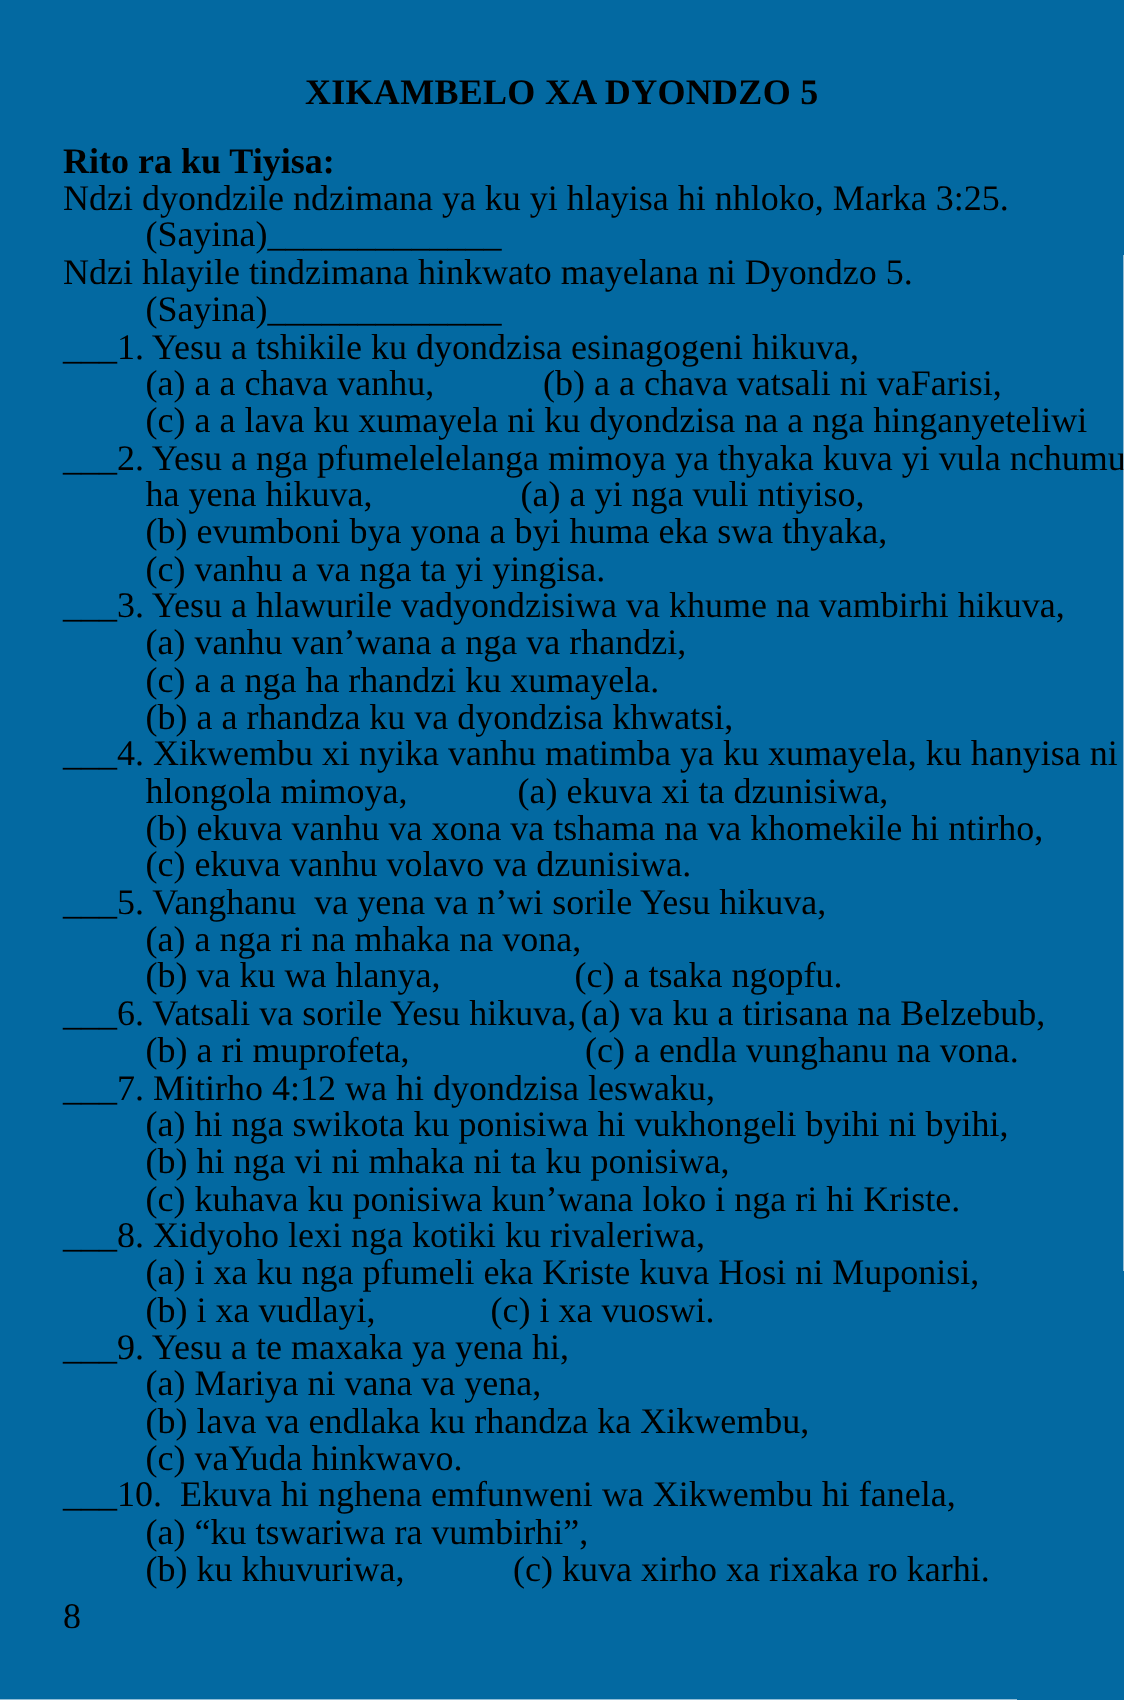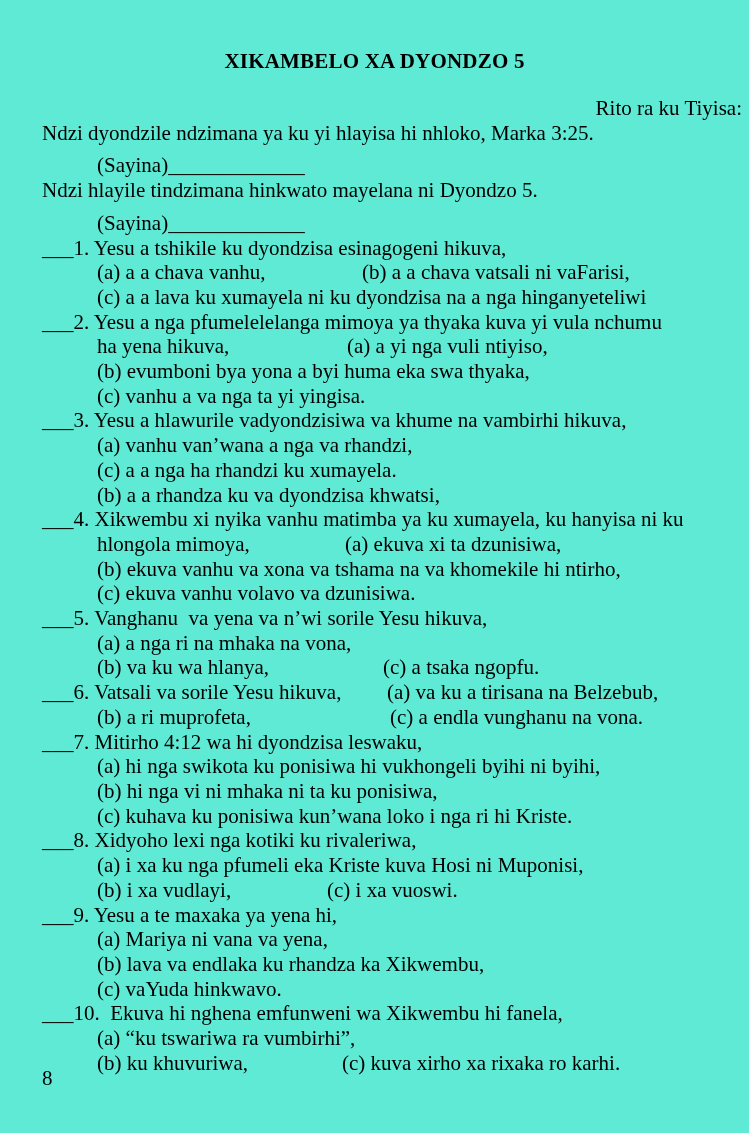--- a/index.html
+++ b/index.html
@@ -1,23 +1,23 @@
 <!DOCTYPE html>
 <html><head>
 <meta charset="utf-8">
 <style>
   html, body { margin: 0; padding: 0; background: #ffffff; }
   .page {
     position: relative;
     width: 749px;
     height: 1133px;
-    background: #5eead4;
+    background: #0369a1;
     color: #000000;
     font-family: "Liberation Serif", "DejaVu Serif", serif;
-    font-size: 21px;
+    font-size: 24px;
     overflow: hidden;
   }
   .title {
     position: absolute;
     top: 49px;
     left: 0;
     right: 0;
     text-align: center;
     font-weight: bold;
     letter-spacing: 0.2px;
@@ -27,22 +27,22 @@
     top: 96px;
     left: 42px;
     width: 700px;
   }
   .line {
     position: relative;
     line-height: 24.7px;
     min-height: 24.7px;
     white-space: pre;
   }
-  .line.heading { font-weight: normal; text-align: right; }
-  .line.sayina  { padding-left: 55px; margin-top: 8px; }
+  .line.heading { font-weight: bold; }
+  .line.sayina  { padding-left: 55px; }
   .line.option  { padding-left: 55px; }
   .col2 { position: absolute; top: 0; white-space: pre; }
   .page-number {
     position: absolute;
     left: 42px;
     top: 1066px;
     line-height: 24.7px;
   }
 </style>
 </head>

